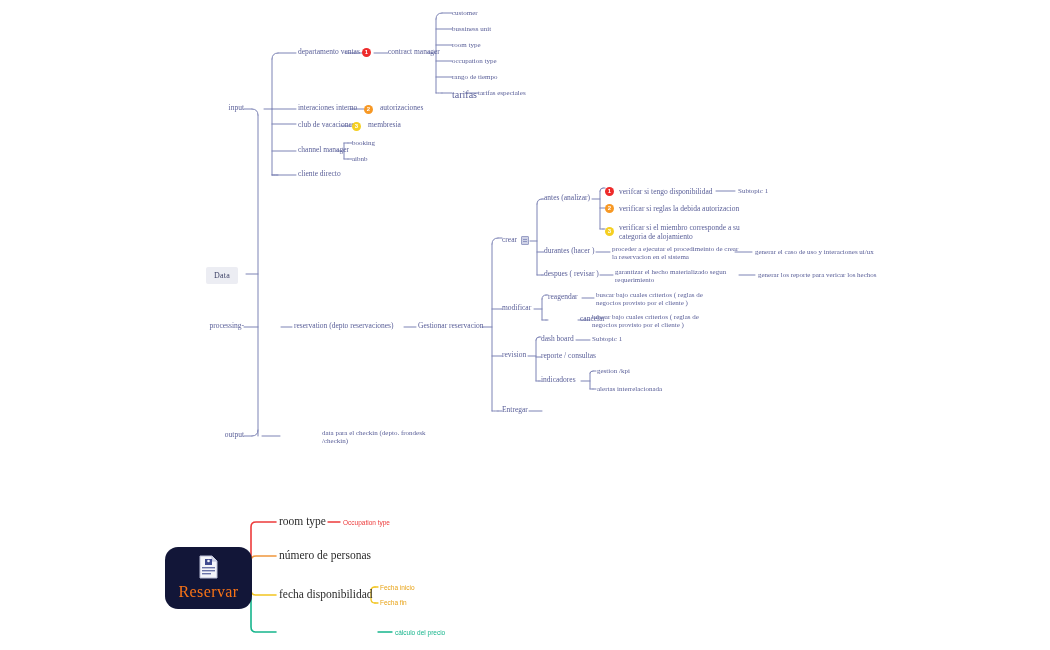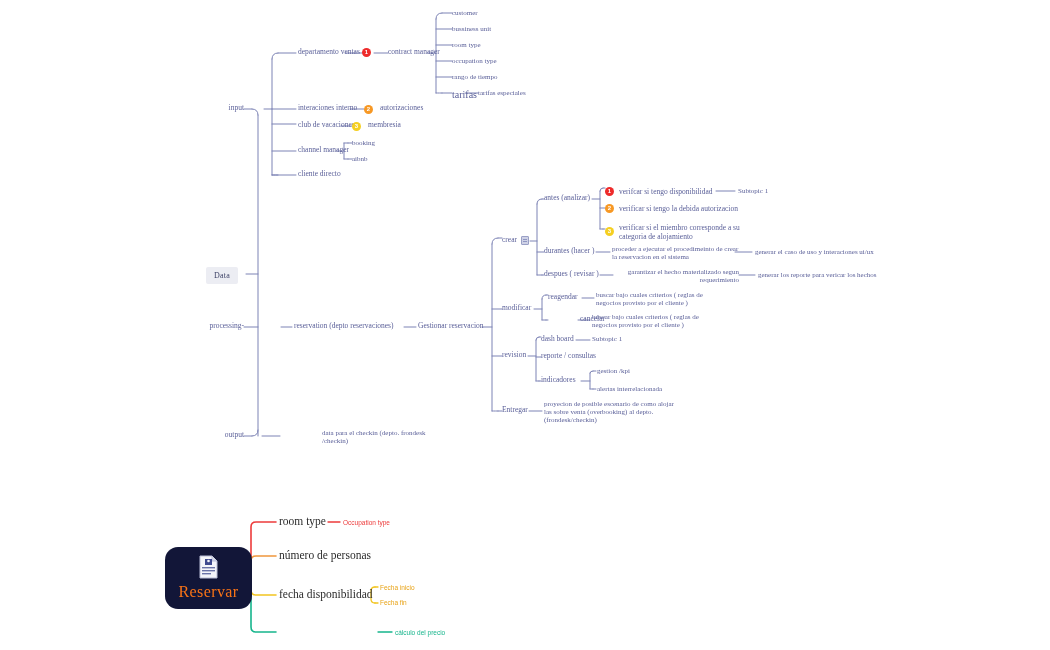--- a/index.html
+++ b/index.html
@@ -288,49 +288,48 @@
   <div class="node" style="left:544px;top:270px;font-size:7.5px;">despues ( revisar )</div>
 
   <div class="badge-node" style="left:605px;top:187px;align-items:center;">
     <span class="badge b1">1</span>
     <span class="txt">verifcar si tengo disponibilidad</span>
   </div>
   <div class="node" style="left:738px;top:187px;font-size:7px;">Subtopic 1</div>
 
   <div class="badge-node" style="left:605px;top:204px;align-items:center;">
     <span class="badge b2">2</span>
-    <span class="txt">verificar si tengo la debida autorizacion</span>
+    <span class="txt">verificar si reglas la debida autorizacion</span>
   </div>
 
   <div class="badge-node" style="left:605px;top:223px;align-items:flex-start;width:140px;">
     <span class="badge b3" style="margin-top:4px;">3</span>
     <span class="txt" style="white-space:normal;width:125px;">verificar si el miembro corresponde a su categoria de alojamiento</span>
   </div>
 
   <div class="node wrap" style="left:612px;top:245px;font-size:7px;width:128px;">proceder a ejecutar el procedimeinto de crear la reservacion en el sistema</div>
   <div class="node" style="left:755px;top:248px;font-size:7px;">generar el caso de uso y interaciones ui/ux</div>
 
-  <div class="node wrap" style="left:615px;top:268px;font-size:7px;width:124px;text-align:right;">garantizar el hecho materializado segun requerimiento</div>
+  <div class="node wrap" style="left:615px;top:268px;font-size:7px;width:124px;">garantizar el hecho materializado segun requerimiento</div>
   <div class="node" style="left:758px;top:271px;font-size:7px;">generar los reporte para vericar los hechos</div>
 
   <div class="node" style="left:548px;top:293px;font-size:7.5px;">reagendar</div>
   <div class="node wrap" style="left:596px;top:291px;font-size:7px;width:118px;">buscar bajo cuales criterios ( reglas de negocios provisto por el cliente )</div>
 
   <div class="node" style="left:548px;top:315px;font-size:7.5px;padding-left:32px;">cancelar</div>
   <div class="node wrap" style="left:592px;top:313px;font-size:7px;width:115px;">buscar bajo cuales criterios ( reglas de negocios provisto por el cliente )</div>
 
   <div class="node" style="left:541px;top:335px;font-size:7.5px;">dash board</div>
   <div class="node" style="left:592px;top:335px;font-size:7px;">Subtopic 1</div>
   <div class="node" style="left:541px;top:352px;font-size:7.5px;">reporte / consultas</div>
   <div class="node" style="left:541px;top:376px;font-size:7.5px;">indicadores</div>
 
   <div class="node" style="left:597px;top:367px;font-size:7px;">gestion /kpi</div>
   <div class="node" style="left:597px;top:385px;font-size:7px;">alertas interrelacionada</div>
 
-  <div class="node wrap" style="left:544px;top:400px;font-size:7px;width:132px;">proyecion de posible escenario de como alojar las sobre venta (overbooking) al depto. (frondesk/checkin)</div>
 
   <div class="node wrap" style="left:283px;top:429px;font-size:7px;width:118px;margin-left:39px;">data para el checkin (depto. frondesk /checkin)</div>
 
   <svg class="lines" viewBox="0 0 1050 650">
     <g fill="none" stroke-width="1.6" stroke-linecap="round">
 
       <path d="M251,578 L251,527 Q251,522 256,522 L276,522" stroke="#ed3b3b"></path>
 
       <path d="M251,578 L251,561 Q251,556 256,556 L276,556" stroke="#f0963c"></path>
 

